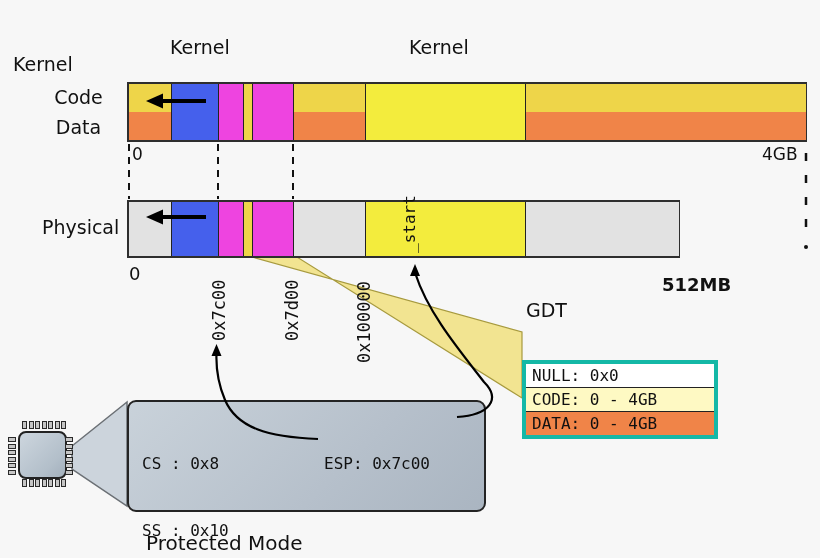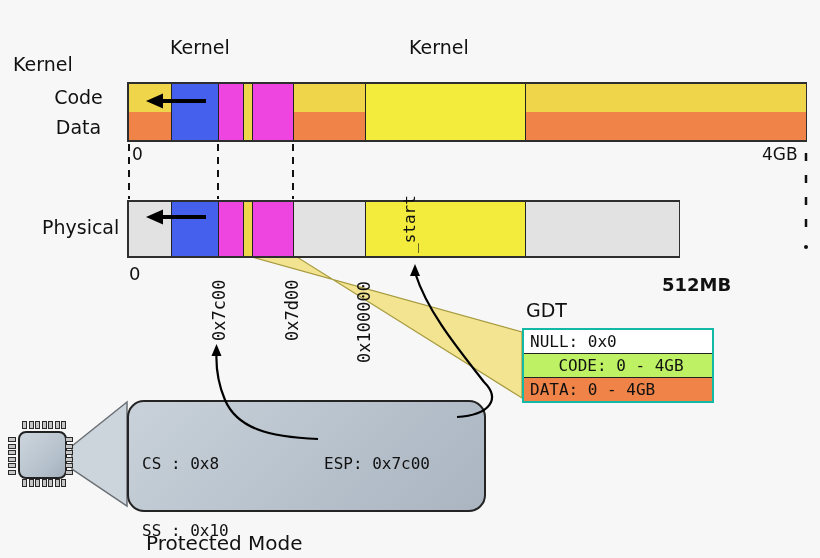--- a/index.html
+++ b/index.html
@@ -19,29 +19,29 @@
   .half-bot{bottom:0;}
   .c-yellow{background:#eed549;}
   .c-kyellow{background:#f3ec3d;}
   .c-orange{background:#f08448;}
   .c-blue{background:#4560ec;}
   .c-magenta{background:#ee44e0;}
   .c-gray{background:#e2e2e2;}
   .vlabel{position:absolute;z-index:3;white-space:nowrap;transform:rotate(-90deg);
           transform-origin:0 0;font-family:"DejaVu Sans Mono",monospace;font-size:17px;}
   .gdt-title{position:absolute;z-index:3;font-size:19px;}
-  .gdt-table{position:absolute;z-index:3;width:188px;border:2px solid #14b8a6;background:#fff;}
+  .gdt-table{position:absolute;z-index:3;width:188px;border:4px solid #14b8a6;background:#fff;margin-top:32px;}
   .gdt-row{height:23px;line-height:23px;padding-left:6px;font-family:"DejaVu Sans Mono",monospace;
            font-size:16px;white-space:nowrap;}
   .gdt-row + .gdt-row{border-top:1.5px solid #222;}
   .gdt-null{background:#ffffff;}
-  .gdt-code{background:#bef264;text-align:center;}
+  .gdt-code{background:#fef9c3;}
   .gdt-data{background:#f08448;}
   .cpu-box{position:absolute;z-index:3;left:127px;top:400px;width:355px;height:108px;
-           border:2px solid #242424;border-radius:17px;
+           border:2px solid #242424;border-radius:9px;
            background:linear-gradient(135deg,#c9d2da 0%,#b6c0cb 60%,#aab5c1 100%);}
   .reg-col{position:absolute;top:6px;font-family:"DejaVu Sans Mono",monospace;font-size:16px;
            line-height:22.4px;white-space:pre;}
   .reg-col-left{left:13px;}
   .reg-col-right{left:195px;}
   .caption{position:absolute;z-index:3;font-size:20px;}
   .chip-body{position:absolute;z-index:3;left:18px;top:431px;width:45px;height:44px;
              border:2.5px solid #222;border-radius:8px;
              background:linear-gradient(135deg,#cdd6de 0%,#b3bfca 70%,#a3b0bc 100%);}
   .pins{position:absolute;z-index:3;display:flex;gap:1.5px;}

